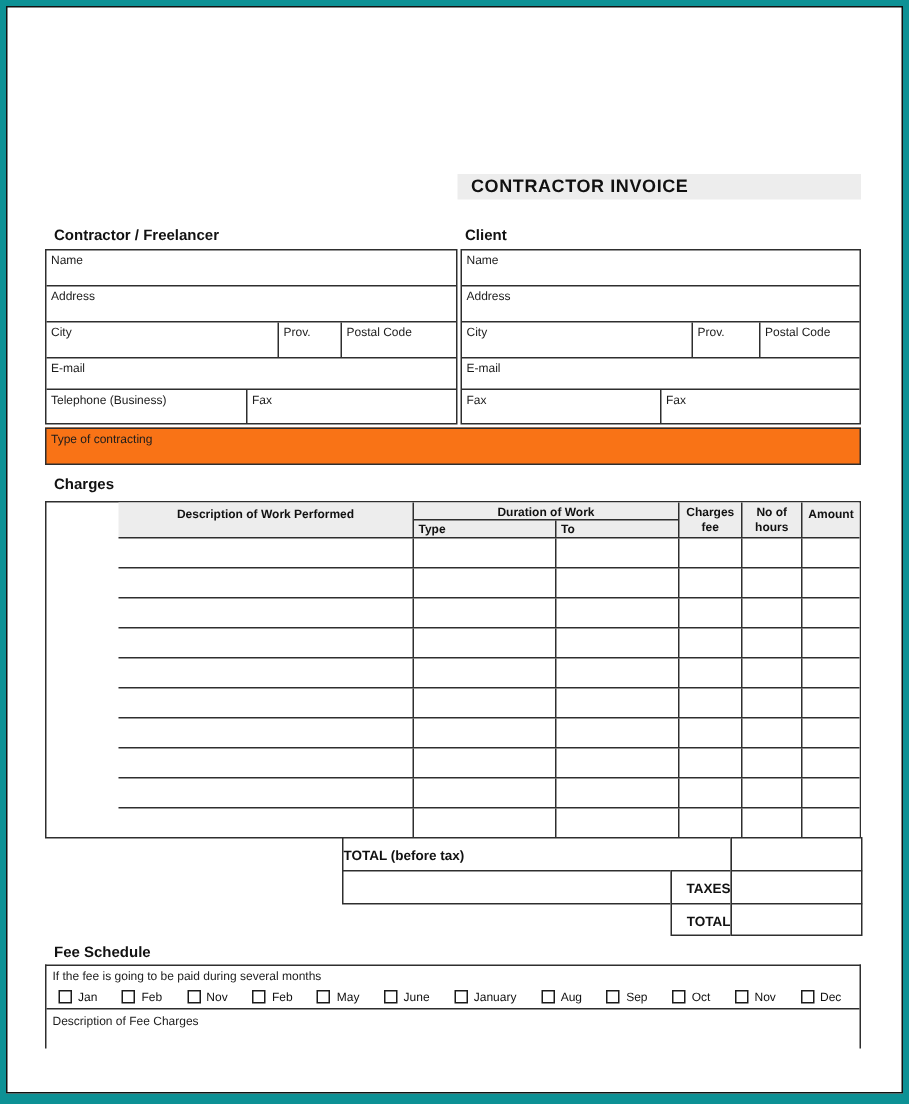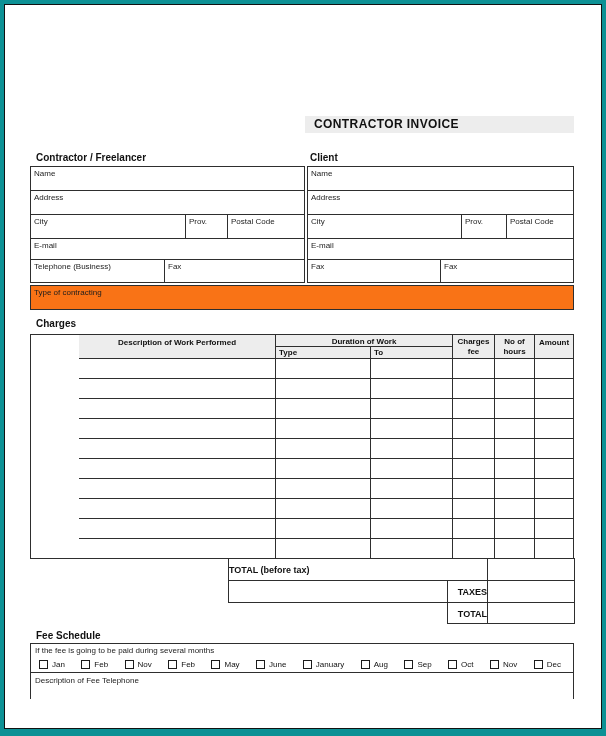--- a/index.html
+++ b/index.html
@@ -336,18 +336,18 @@
         <div class="month">
           <span class="mbox"></span>
           <span class="mlabel">Nov</span>
           </div>
         <div class="month">
           <span class="mbox"></span>
           <span class="mlabel">Dec</span>
           </div>
       </div>
       <div class="fee-desc">
-        <span>Description of Fee Telephone</span>
+        <span>Description of Fee Charges</span>
       </div>
     </div>
 
   </div>
 </div>
 
 </body></html>

